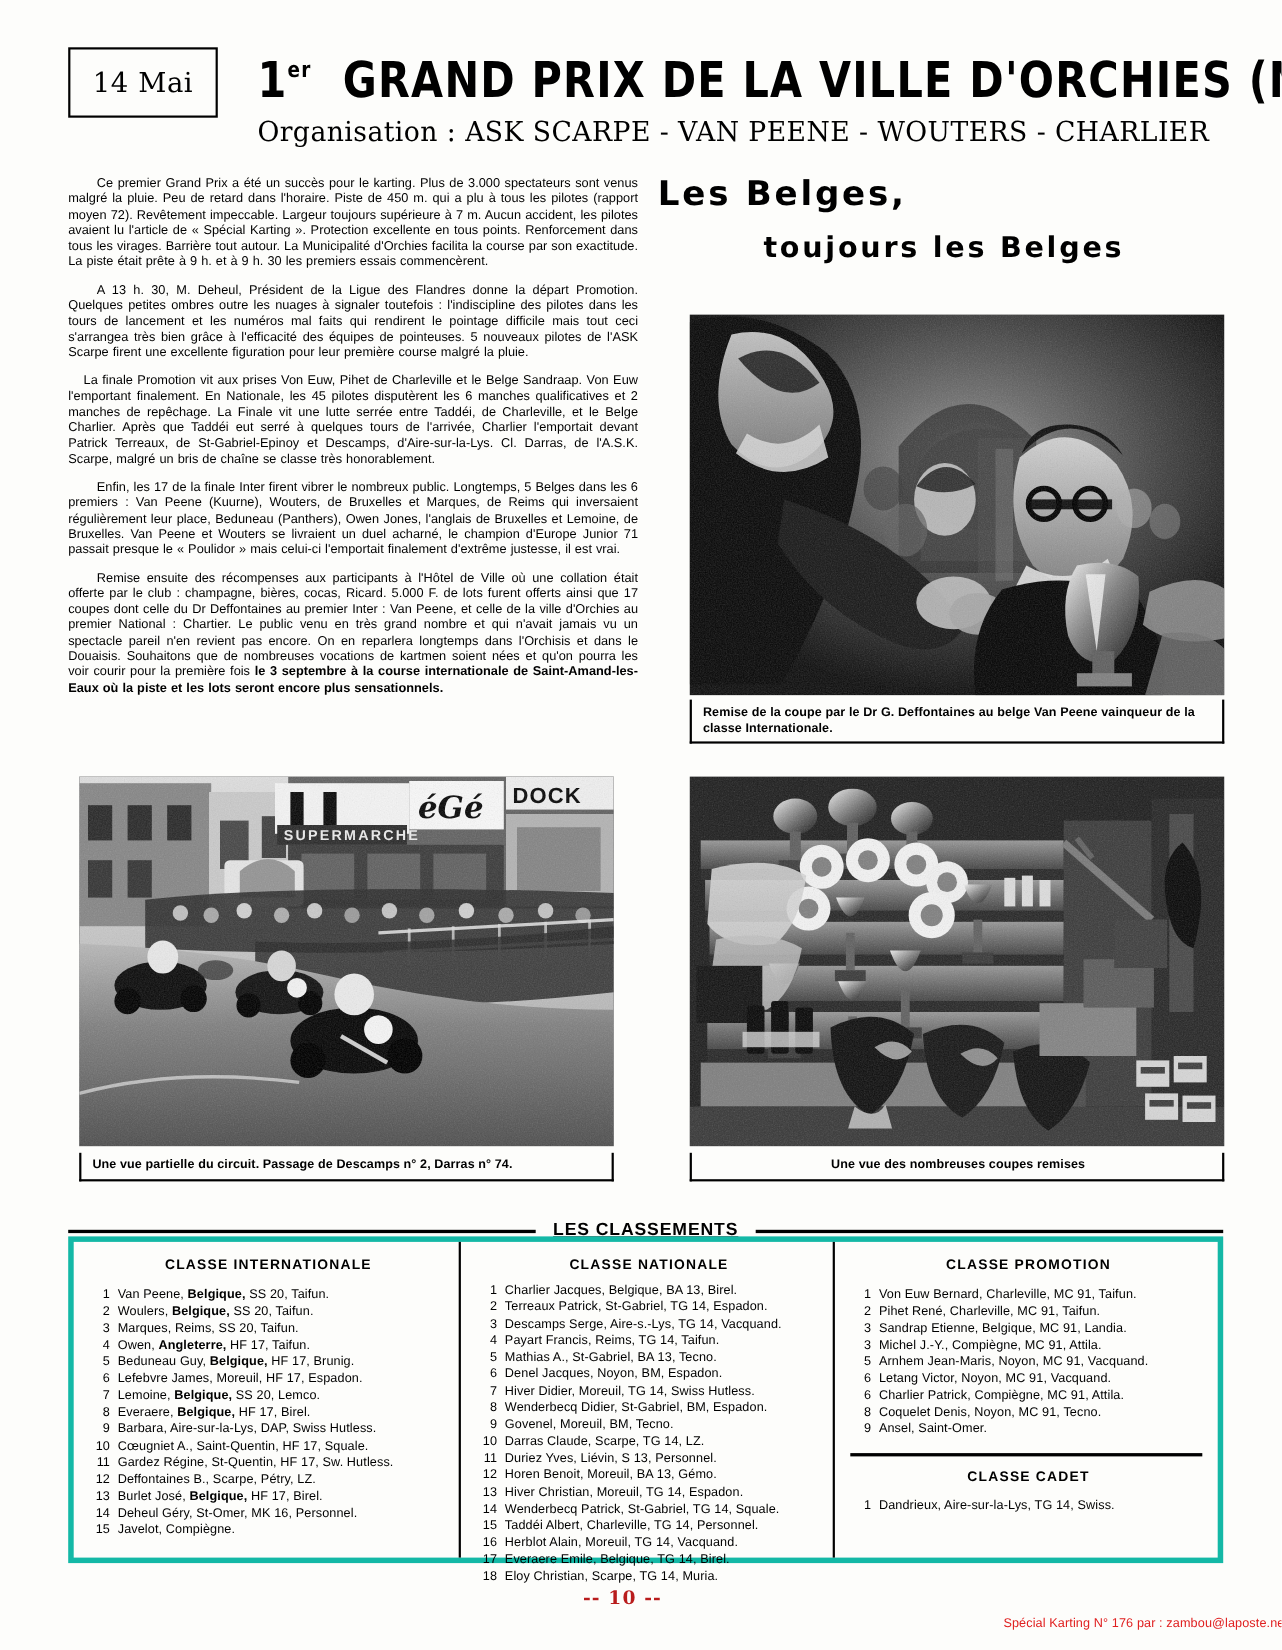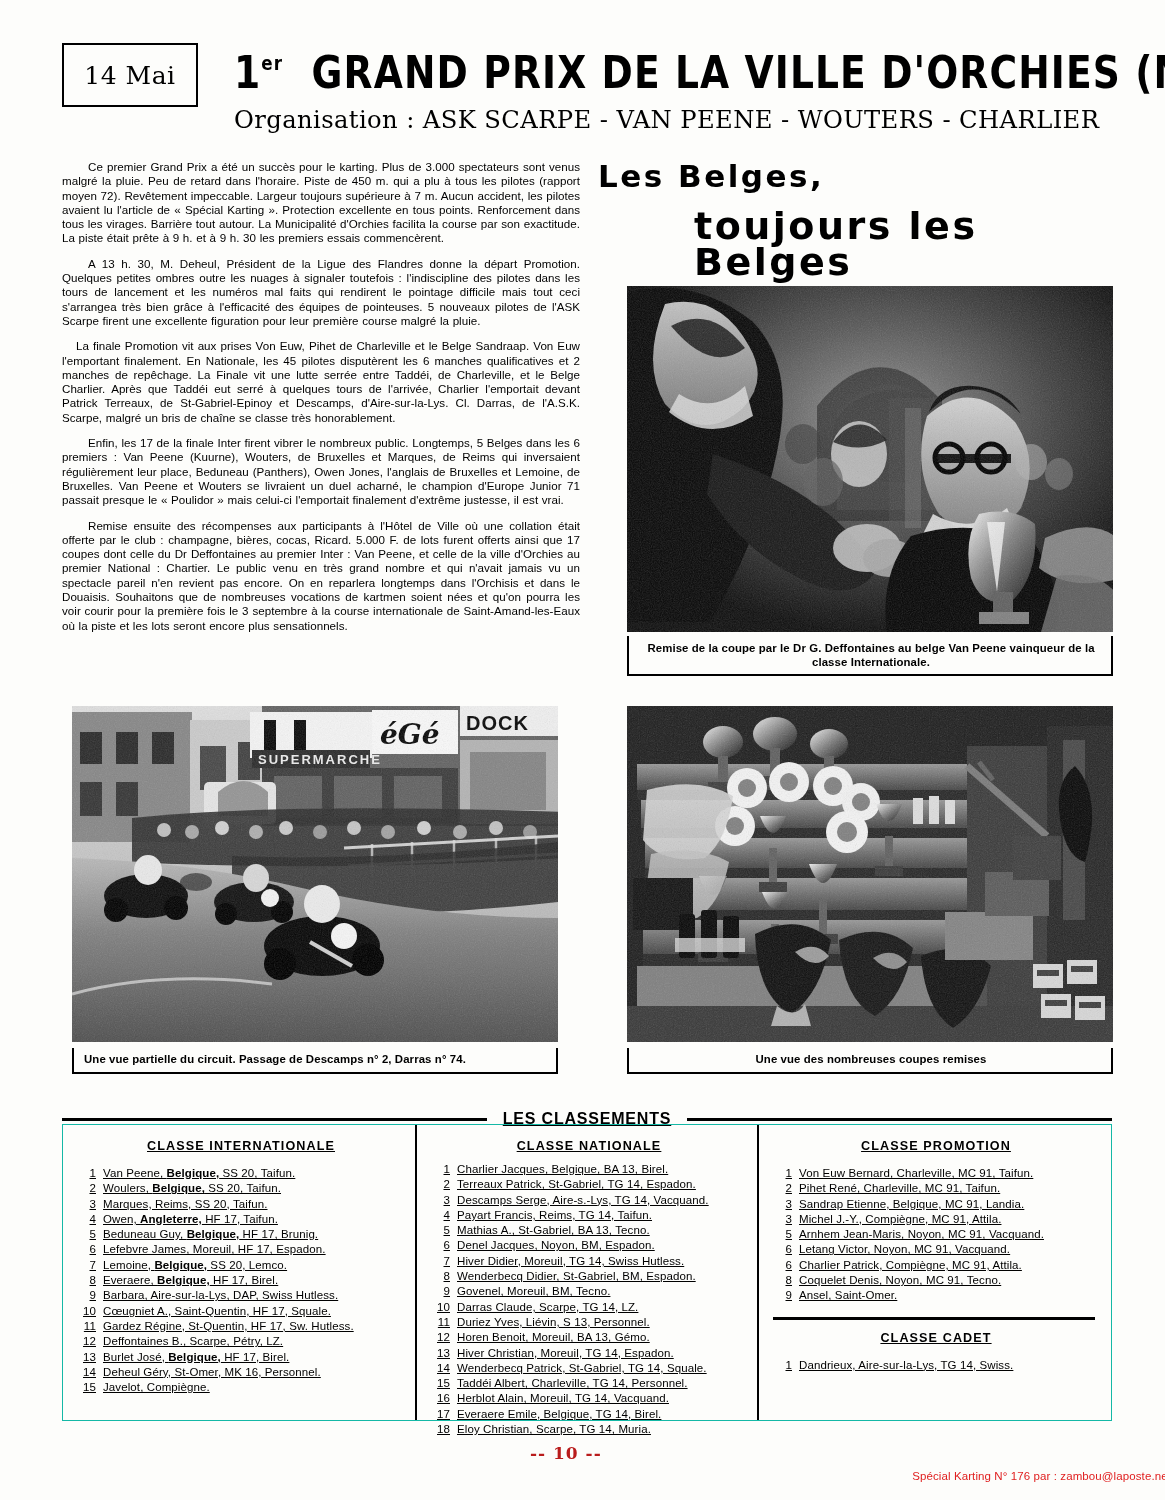--- a/index.html
+++ b/index.html
@@ -90,40 +90,40 @@
     margin: 0 0 11px 0;
     font-family: "Liberation Sans", sans-serif;
     font-size: 11.6px;
     line-height: 14.3px;
     text-align: justify;
     text-indent: 26px;
     letter-spacing: 0.02px;
     word-spacing: 0.4px;
   }
   .article p.noindent { text-indent: 14px; }
-  .article p.bold-tail b { font-weight: 400; }
+  .article p.bold-tail b { font-weight: 700; }
 
   
   .headline {
     position: absolute;
     left: 598px; top: 158px;
     width: 515px;
     height: 105px;
   }
   .headline-l1 {
     font-family: "DejaVu Sans", sans-serif;
     font-weight: 700;
     font-size: 31px;
     letter-spacing: 2.5px;
     line-height: 36px;
   }
   .headline-l2 {
     font-family: "DejaVu Sans", sans-serif;
     font-weight: 700;
-    font-size: 38px;
+    font-size: 26px;
     letter-spacing: 2.5px;
     line-height: 36px;
     margin-top: 14px;
     margin-left: 96px;
   }
 
   
   .photo {
     position: absolute;
     overflow: hidden;
@@ -141,21 +141,21 @@
     border: 2px solid #000;
     border-top: none;
     box-sizing: border-box;
     padding: 5px 8px 6px 10px;
     font-family: "Liberation Sans", sans-serif;
     font-weight: 700;
     font-size: 11.4px;
     line-height: 14px;
     letter-spacing: 0.1px;
   }
-  #caption-award   { left: 627px; top: 636px; width: 486px; height: 40px; text-align: center; }
+  #caption-award   { left: 627px; top: 636px; width: 486px; height: 40px; }
   #caption-circuit { left: 72px;  top: 1048px; width: 486px; height: 26px;
                      padding-top: 4px; }
   #caption-cups    { left: 627px; top: 1048px; width: 486px; height: 26px;
                      padding-top: 4px; text-align: center; }
 
   
   .classements-title-row {
     position: absolute;
     left: 62px; top: 1108px;
     width: 1050px; height: 22px;
@@ -175,24 +175,23 @@
     font-family: "Liberation Sans", sans-serif;
     font-weight: 700;
     font-size: 16px;
     letter-spacing: 0.8px;
   }
 
   .classements-box {
     position: absolute;
     left: 62px; top: 1124px;
     width: 1050px; height: 297px;
-    border: 1px solid #14b8a6;
+    border: 5px solid #14b8a6;
     box-sizing: border-box;
     display: flex;
-    text-decoration: underline;
   }
   .col {
     box-sizing: border-box;
     padding: 14px 8px 8px 12px;
     position: relative;
   }
   .col-intl { width: 352px; }
   .col-natl { width: 344px; border-left: 2px solid #000; border-right: 2px solid #000; }
   .col-prom { width: 350px; }
 

